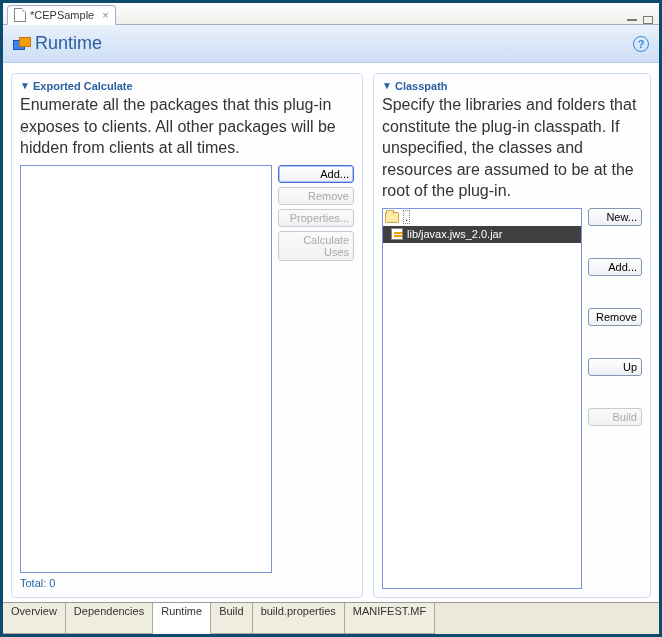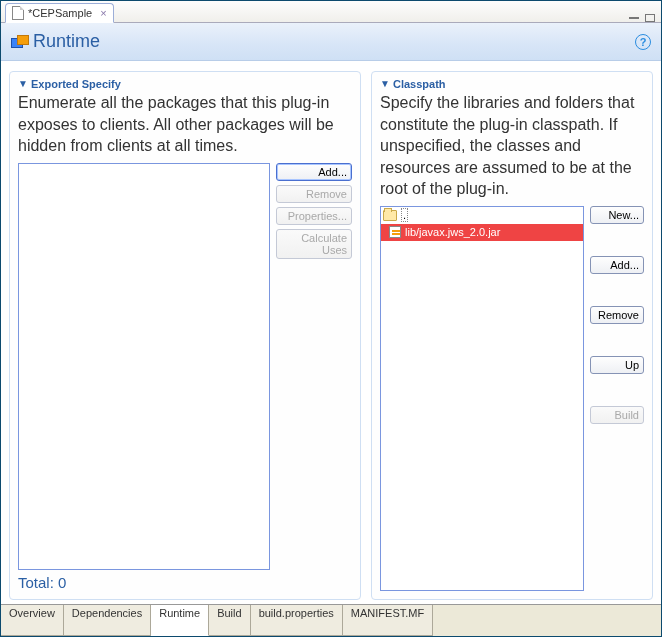--- a/index.html
+++ b/index.html
@@ -9,21 +9,21 @@
     font-size: 11px;
     background: #ece9d8;
     width: 662px;
     height: 637px;
     overflow: hidden;
   }
   .window {
     width: 662px;
     height: 637px;
     background: #fdfdfd;
-    border: 1px solid #0c4a6e;
+    border: 3px solid #0c4a6e;
     display: flex;
     flex-direction: column;
   }
   
   .tabbar {
     height: 22px;
     background: linear-gradient(#fdfdfd,#f0efeb);
     border-bottom: 1px solid #aab;
     display: flex;
     align-items: flex-end;
@@ -158,33 +158,33 @@
     box-shadow: 0 0 0 1px #a8c5ff inset;
   }
   button.sbtn:disabled {
     color: #a9a9a9;
     border-color: #c4c9d6;
     background: linear-gradient(#fafafa,#f1f1f1);
     cursor: default;
   }
   .total {
     color: #2b5fa4;
-    font-size: 15px;
+    font-size: 11px;
     margin-top: 4px;
   }
   .cp-item {
     display: flex;
     align-items: center;
     gap: 4px;
     padding: 0 2px;
     height: 17px;
     white-space: nowrap;
   }
   .cp-item.selected {
-    background: #ef4444;
+    background: #404040;
     color: #fff;
     padding-left: 8px;
   }
   .cp-item.root { background:#fff; color:#000; }
   .cp-item.root .label { border:1px dotted #888; padding:0 1px; }
   
   .bottom-tabs {
     height: 32px;
     border-top: 1px solid #999;
     display: flex;
@@ -268,21 +268,21 @@
       <span>Runtime</span>
     </h1>
     <div class="help">?</div>
   </div>
 
   <div class="content">
 
     <div class="section left">
       <div class="section-header">
         <span class="twisty">▼</span>
-        <span>Exported Specify</span>
+        <span>Exported Calculate</span>
       </div>
       <div class="section-desc">Enumerate all the packages that this plug-in exposes to clients. All other packages will be hidden from clients at all times.</div>
       <div class="section-body">
         <div class="listbox"></div>
         <div class="btncol">
           <button class="sbtn default">Add...</button>
           <button class="sbtn" disabled="">Remove</button>
           <button class="sbtn" disabled="">Properties...</button>
           <button class="sbtn" disabled="">Calculate Uses</button>
         </div>

